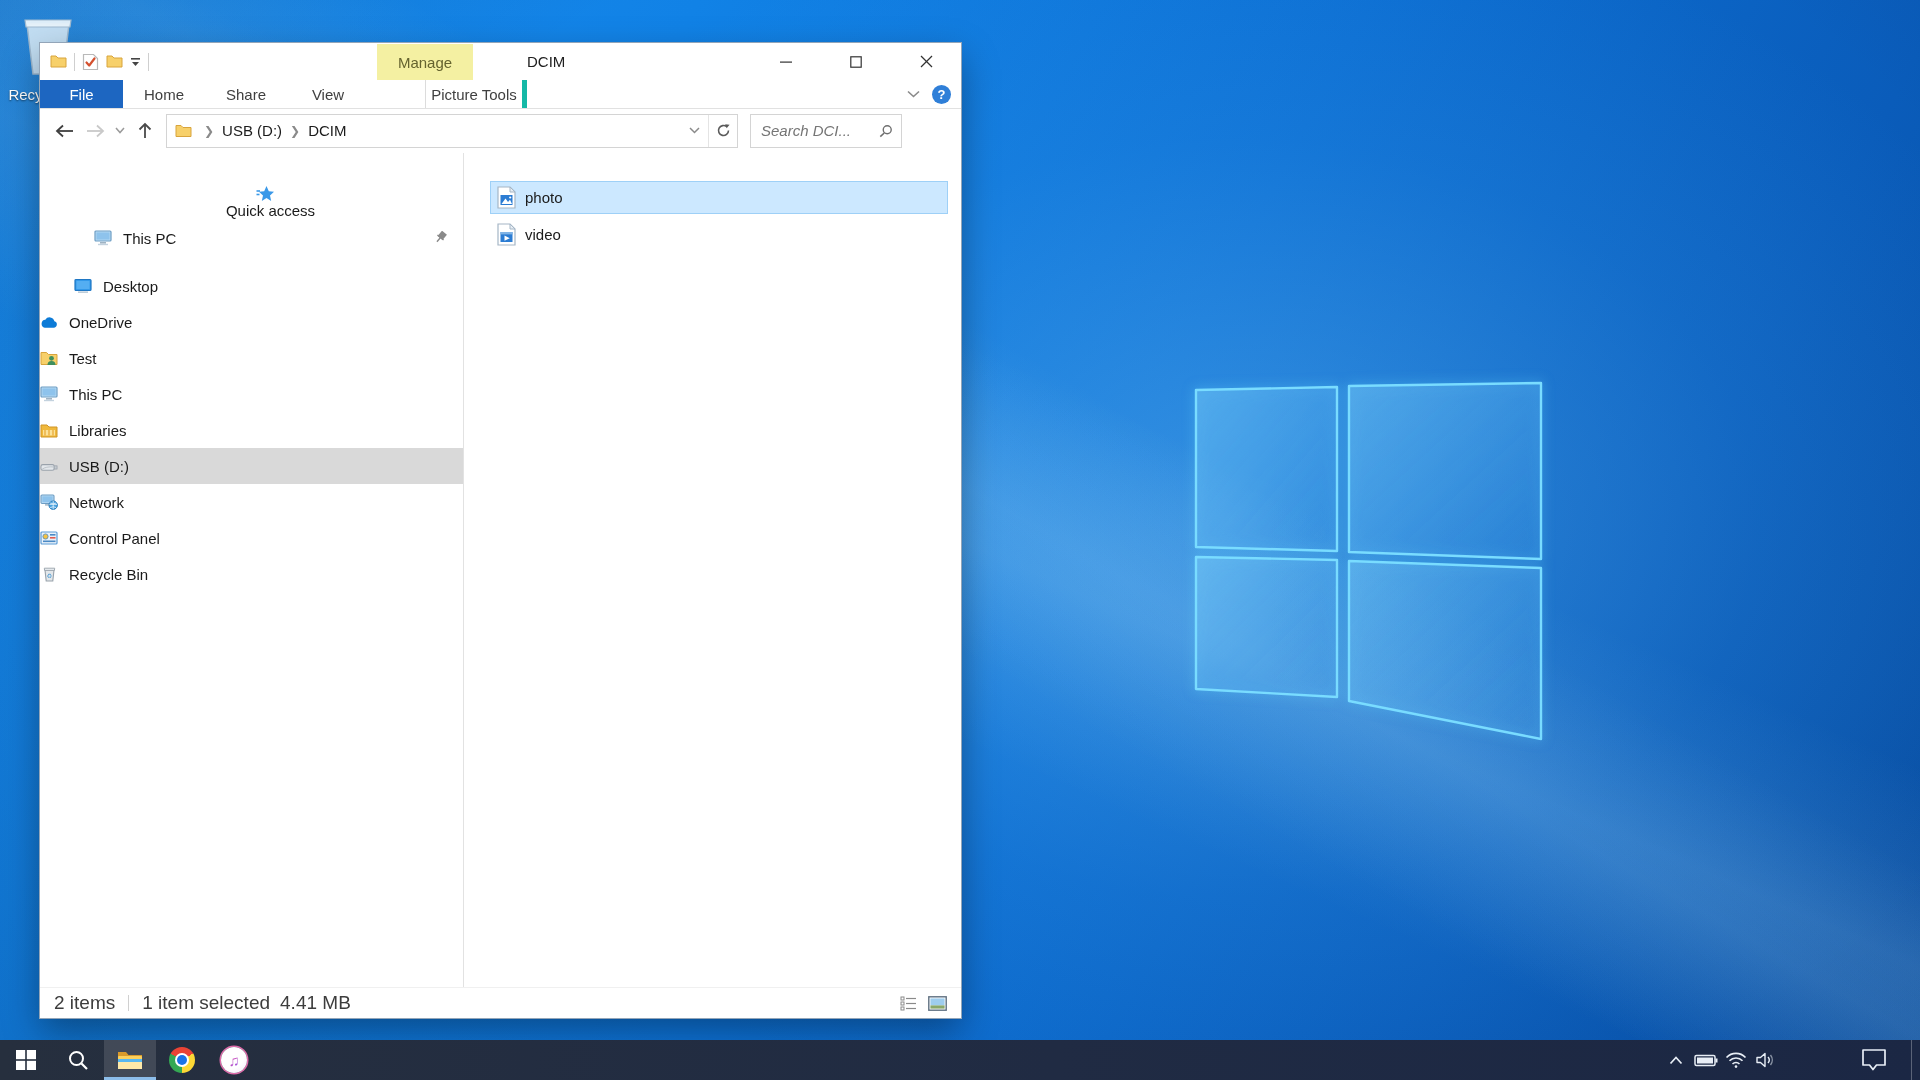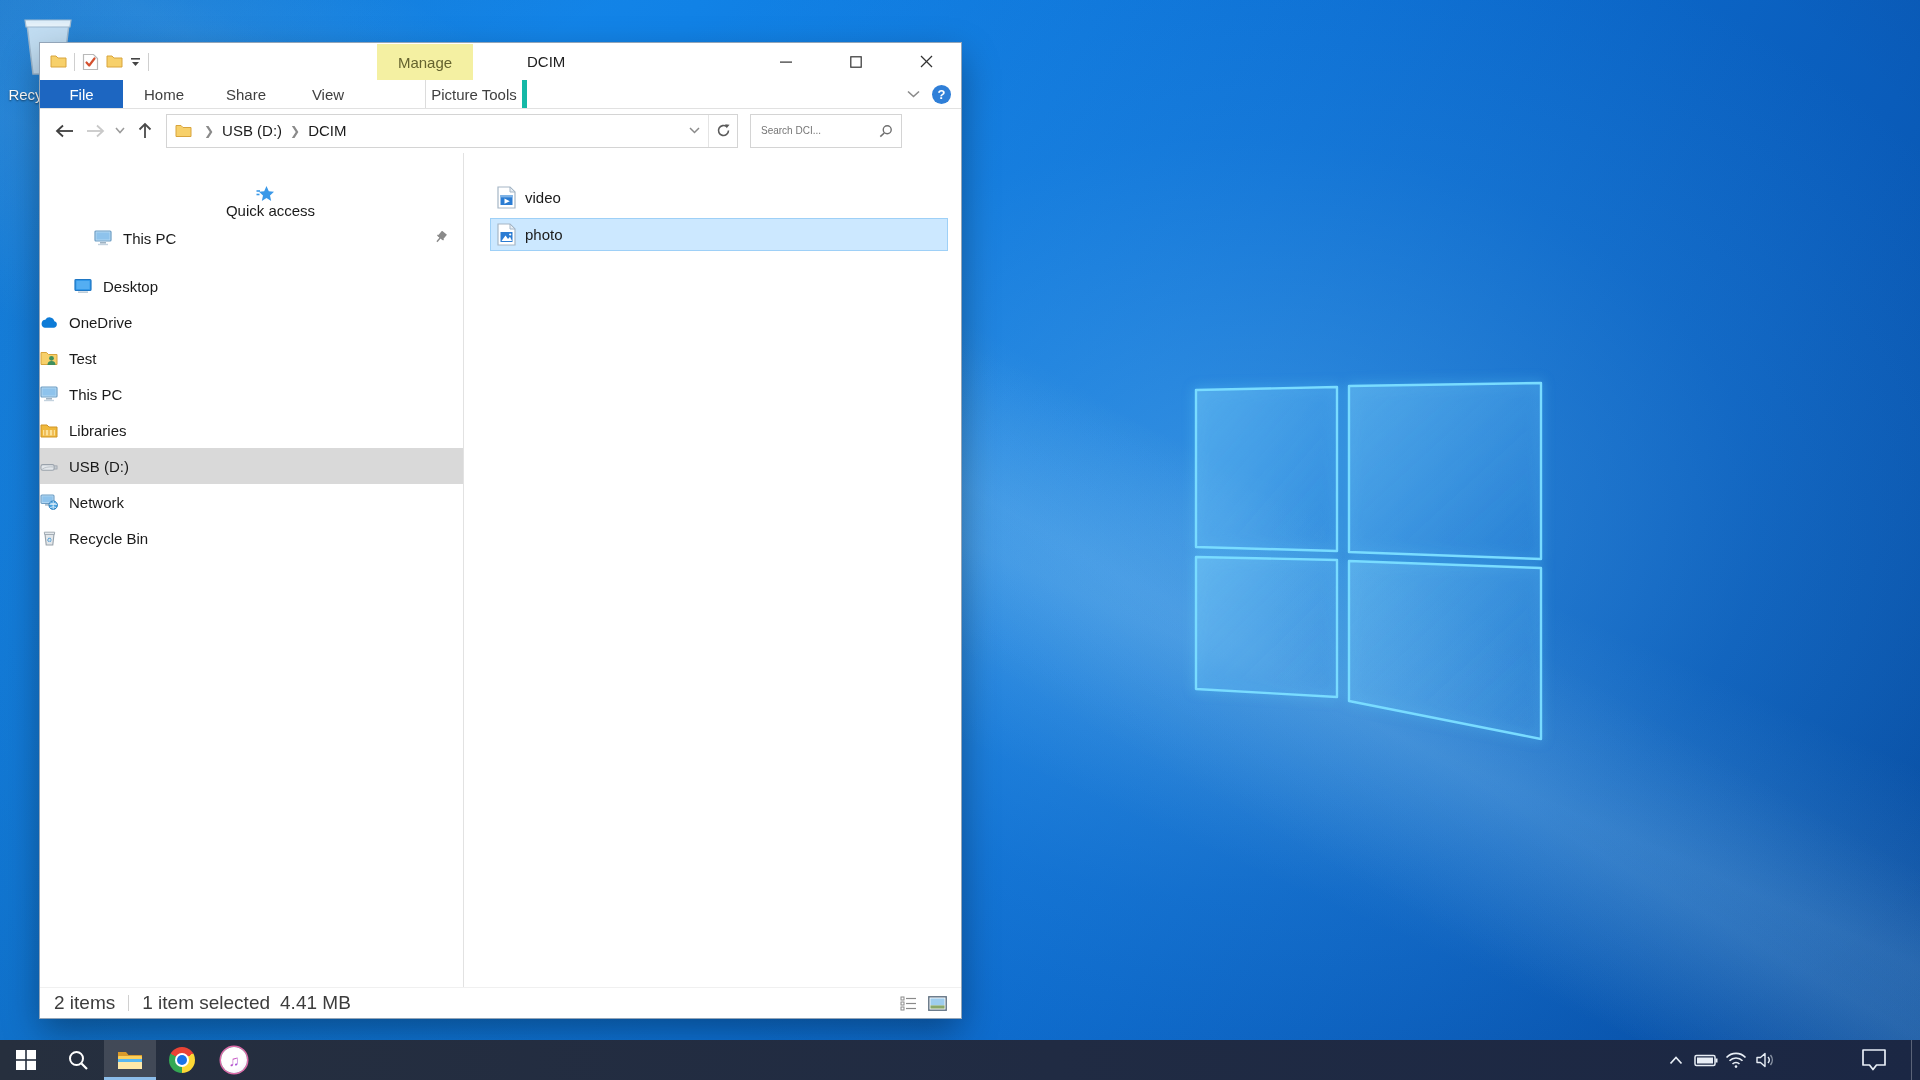--- a/index.html
+++ b/index.html
@@ -56,21 +56,21 @@
   .addr-row{position:absolute;left:0;top:65px;width:100%;height:45px;display:flex;align-items:center;padding-left:10px;box-sizing:border-box;}
   .navbtn{width:30px;height:34px;display:flex;align-items:center;justify-content:center;}
   .navbtn.small{width:20px;}
   .addr-box{margin-left:6px;width:572px;height:34px;border:1px solid #d4d4d4;background:#fff;
     display:flex;align-items:center;box-sizing:border-box;font-size:15px;color:#1b1b1b;}
   .addr-box .crumb-sep{color:#8a8a8a;font-size:12px;padding:0 8px;}
   .addr-spacer{flex:1;}
   .addr-btn{width:28px;height:100%;display:flex;align-items:center;justify-content:center;border-left:1px solid #e4e4e4;}
   .search-box{margin-left:12px;width:152px;height:34px;border:1px solid #d4d4d4;display:flex;align-items:center;
     padding:0 8px;box-sizing:border-box;}
-  .search-box input{border:none;outline:none;width:100%;font-size:10px;color:#4c1d95;font-family:"Liberation Sans",sans-serif;}
+  .search-box input{border:none;outline:none;width:100%;font-size:15px;color:#4c1d95;font-family:"Liberation Sans",sans-serif;font-style:italic;}
   .search-box input::placeholder{color:#757575;opacity:1;}
   
   .content{position:absolute;left:0;top:110px;width:100%;bottom:31px;display:flex;}
   .sidebar{width:424px;border-right:1px solid #e2e2e2;padding-top:31px;box-sizing:border-box;overflow:hidden;}
   .srow{height:36px;display:flex;align-items:center;font-size:15px;color:#1a1a1a;cursor:default;}
   .srow .sicon{width:18px;height:18px;margin-right:11px;display:flex;align-items:center;justify-content:center;flex:none;}
   .ind-qa{padding-left:38px;flex-direction:column;}
   .ind-qachild{padding-left:54px;}
   .ind-root{padding-left:34px;}
   .ind-child{}
@@ -360,58 +360,70 @@
             <rect x="1" y="1" width="13" height="8.5" rx="1" fill="#bcdcf5" stroke="#6d9dc4" stroke-width="1.1"></rect>
             <rect x="2.3" y="2.3" width="10.4" height="6" fill="#8ec3ec"></rect>
             <rect x="5" y="10.2" width="5" height="1.4" fill="#9fb3c3"></rect>
             <circle cx="13.2" cy="11.2" r="4.2" fill="#4aa3e0" stroke="#2b7cb8" stroke-width="1"></circle>
             <path d="M9.4 10.4 h7.6 M13.2 7 v8.4 M10.2 13.6 a6 6 0 0 1 6 0 M10.2 9 a6 6 0 0 0 6 0" fill="none" stroke="#e8f4fc" stroke-width="0.8"></path>
           </svg>
         </span>
         <span>Network</span>
       </div>
 
+      <div class="srow ind-child">
+        <span class="sicon">
+          <svg width="18" height="14" viewBox="0 0 18 14">
+            <rect x="1" y="1" width="16" height="12" rx="1" fill="#e8f1fa" stroke="#5b9bd5" stroke-width="1.2"></rect>
+            <circle cx="5.5" cy="5.5" r="2.6" fill="#f5c242" stroke="#4a89c4" stroke-width="0.8"></circle>
+            <rect x="10" y="3" width="5.5" height="1.6" fill="#4a89c4"></rect>
+            <rect x="10" y="6" width="5.5" height="1.6" fill="#e05a4e"></rect>
+            <rect x="3" y="9.5" width="12.5" height="1.6" fill="#4a89c4"></rect>
+          </svg>
+        </span>
+        <span>Control Panel</span>
+      </div>
 
       <div class="srow ind-child">
         <span class="sicon">
           <svg width="15" height="16" viewBox="0 0 15 16">
             <path d="M3 4 L12 4 L10.8 15 L4.2 15 Z" fill="#e3e7ea" stroke="#97a1aa" stroke-width="1.1"></path>
             <path d="M2.3 2.2 L12.7 2.2 L12.4 4.4 L2.6 4.4 Z" fill="#eef2f5" stroke="#97a1aa" stroke-width="0.9"></path>
             <text x="7.5" y="11.5" text-anchor="middle" font-size="6" fill="#4a9ad4">♻</text>
           </svg>
         </span>
         <span>Recycle Bin</span>
       </div>
 
     </div>
 
     <div class="filepane">
+      <div class="frow sel">
+        <span class="ficon">
+          <svg width="19" height="23" viewBox="0 0 19 23">
+            <path d="M1 1 h12 l5 5 v16 h-17 z" fill="#fff" stroke="#a5b6c6" stroke-width="1.2"></path>
+            <path d="M13 1 l5 5 h-5 z" fill="#e8eef4" stroke="#a5b6c6" stroke-width="1"></path>
+            <rect x="3.5" y="9" width="12" height="10" fill="#2b7cd3"></rect>
+            <polygon points="4.5,18 8.5,12.5 11,16 13,13.8 15,18" fill="#fff"></polygon>
+            <circle cx="13.2" cy="11.5" r="1.1" fill="#fff"></circle>
+          </svg>
+        </span>
+        <span>photo</span>
+      </div>
       <div class="frow">
         <span class="ficon">
           <svg width="19" height="23" viewBox="0 0 19 23">
             <path d="M1 1 h12 l5 5 v16 h-17 z" fill="#fff" stroke="#a5b6c6" stroke-width="1.2"></path>
             <path d="M13 1 l5 5 h-5 z" fill="#e8eef4" stroke="#a5b6c6" stroke-width="1"></path>
             <rect x="3.5" y="9" width="12" height="10" fill="#2b7cd3"></rect>
             <rect x="3.5" y="9" width="12" height="2.4" fill="#7fb3e6"></rect>
             <polygon points="7.5,12.6 12.8,15.2 7.5,17.8" fill="#fff"></polygon>
           </svg>
         </span>
         <span>video</span>
-      </div>
-      <div class="frow sel">
-        <span class="ficon">
-          <svg width="19" height="23" viewBox="0 0 19 23">
-            <path d="M1 1 h12 l5 5 v16 h-17 z" fill="#fff" stroke="#a5b6c6" stroke-width="1.2"></path>
-            <path d="M13 1 l5 5 h-5 z" fill="#e8eef4" stroke="#a5b6c6" stroke-width="1"></path>
-            <rect x="3.5" y="9" width="12" height="10" fill="#2b7cd3"></rect>
-            <polygon points="4.5,18 8.5,12.5 11,16 13,13.8 15,18" fill="#fff"></polygon>
-            <circle cx="13.2" cy="11.5" r="1.1" fill="#fff"></circle>
-          </svg>
-        </span>
-        <span>photo</span>
       </div>
     </div>
   </div>
 
   <div class="statusbar">
     <span>2 items</span>
     <span class="ssep"></span>
     <span>1 item selected</span>
     <span style="width:10px;"></span>
     <span>4.41 MB</span>

